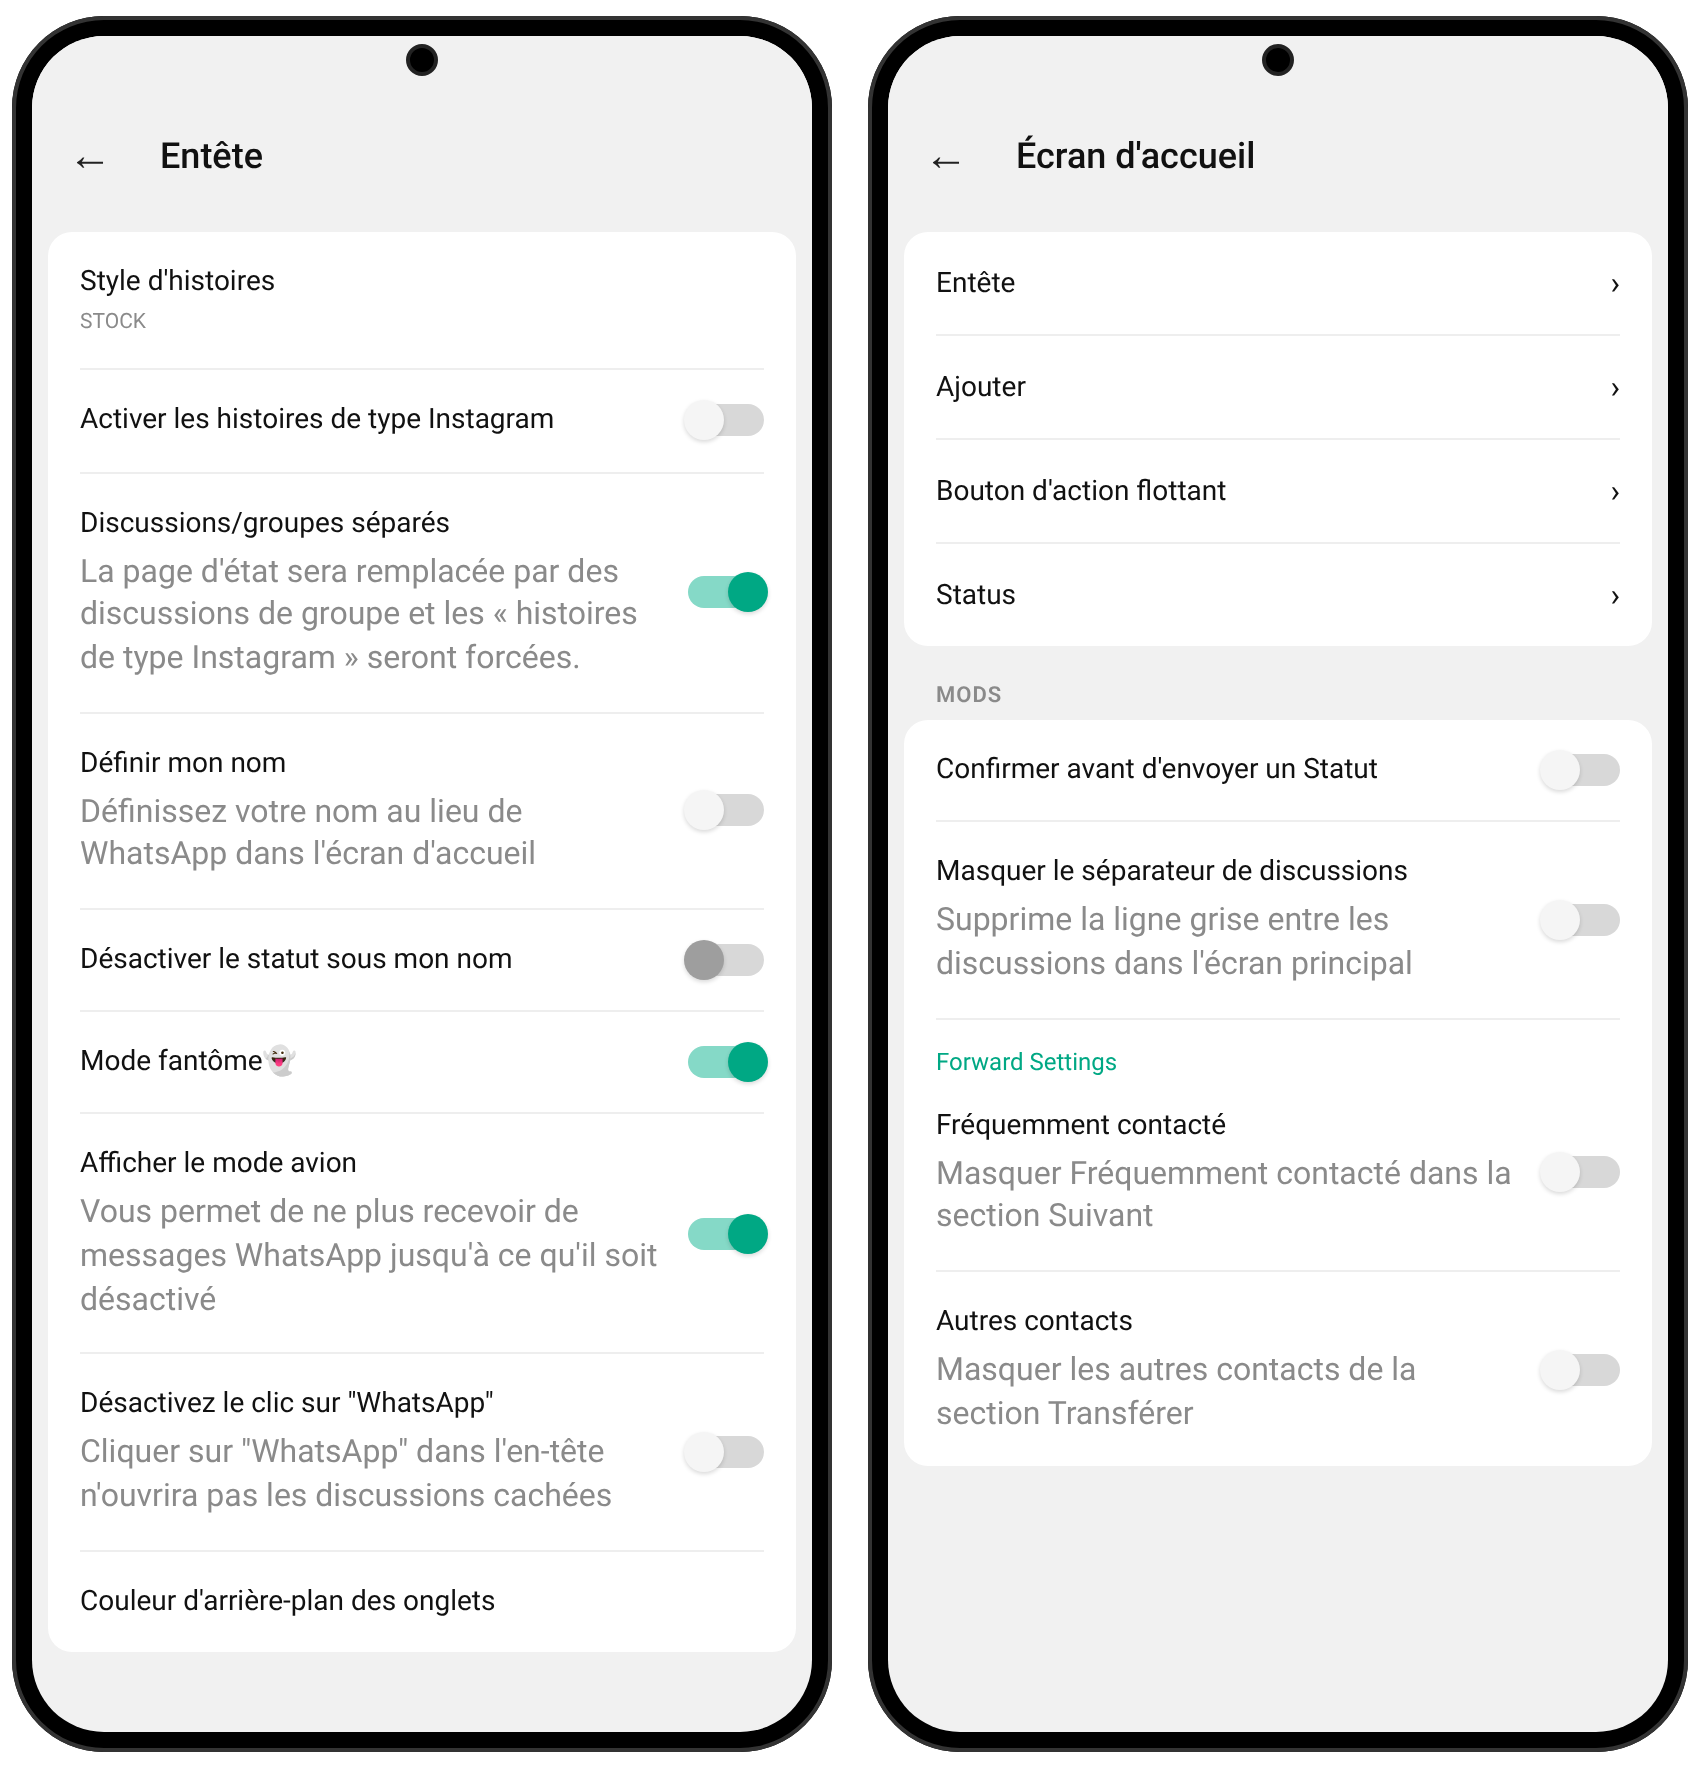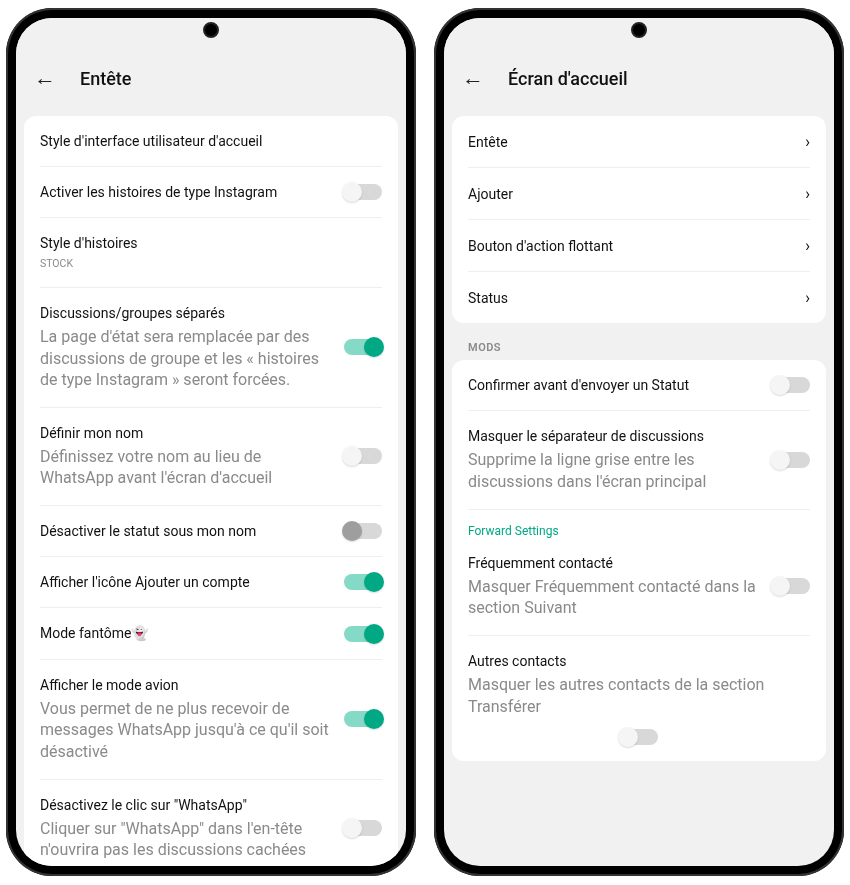--- a/index.html
+++ b/index.html
@@ -74,21 +74,21 @@
     padding: 0 16px;
   }
   .row {
     display: flex;
     align-items: center;
     justify-content: space-between;
     padding: 16px 0;
     border-bottom: 1px solid #eee;
     gap: 12px;
   }
-  .row:last-child { border-bottom: none; flex-direction: column; }
+  .row:last-child { border-bottom: none; }
   .row-main { flex: 1; }
   .row-title {
     font-size: 14px;
     color: #111;
     line-height: 1.3;
   }
   .row-sub {
     font-size: 16px;
     color: #8a8a8a;
     line-height: 1.35;
@@ -158,68 +158,55 @@
   <div class="screen">
     <div class="statusbar"></div>
     <div class="header">
       <span class="back-arrow">←</span>
       <span class="header-title">Entête</span>
     </div>
     <div class="content">
       <div class="card" id="left-card">
           <div class="row">
             <div class="row-main">
-              <div class="row-title">Style d'interface utilisateur d'accueil</div>
-            </div>
-          </div>
-          <div class="row">
-            <div class="row-main">
-              <div class="row-title">Activer les histoires de type Instagram</div>
-            </div>
-            <div class="toggle off">
-              <div class="knob"></div>
-            </div>
-          </div>
-          <div class="row">
-            <div class="row-main">
               <div class="row-title">Style d'histoires</div>
               <div class="row-sub caps">STOCK</div>
             </div>
           </div>
           <div class="row">
             <div class="row-main">
+              <div class="row-title">Activer les histoires de type Instagram</div>
+            </div>
+            <div class="toggle off">
+              <div class="knob"></div>
+            </div>
+          </div>
+          <div class="row">
+            <div class="row-main">
               <div class="row-title">Discussions/groupes séparés</div>
               <div class="row-sub">La page d'état sera remplacée par des discussions de groupe et les « histoires de type Instagram » seront forcées.</div>
             </div>
             <div class="toggle on">
               <div class="knob"></div>
             </div>
           </div>
           <div class="row">
             <div class="row-main">
               <div class="row-title">Définir mon nom</div>
-              <div class="row-sub">Définissez votre nom au lieu de WhatsApp avant l'écran d'accueil</div>
+              <div class="row-sub">Définissez votre nom au lieu de WhatsApp dans l'écran d'accueil</div>
             </div>
             <div class="toggle off">
               <div class="knob"></div>
             </div>
           </div>
           <div class="row">
             <div class="row-main">
               <div class="row-title">Désactiver le statut sous mon nom</div>
             </div>
             <div class="toggle off grey">
-              <div class="knob"></div>
-            </div>
-          </div>
-          <div class="row">
-            <div class="row-main">
-              <div class="row-title">Afficher l'icône Ajouter un compte</div>
-            </div>
-            <div class="toggle on">
               <div class="knob"></div>
             </div>
           </div>
           <div class="row">
             <div class="row-main">
               <div class="row-title">Mode fantôme👻</div>
             </div>
             <div class="toggle on">
               <div class="knob"></div>
             </div>

